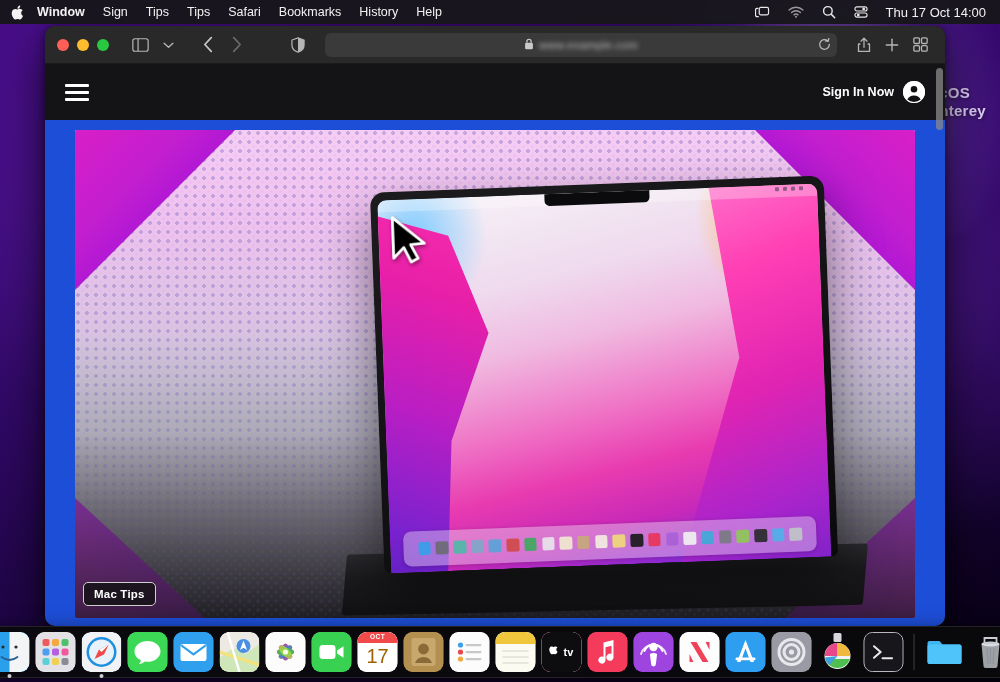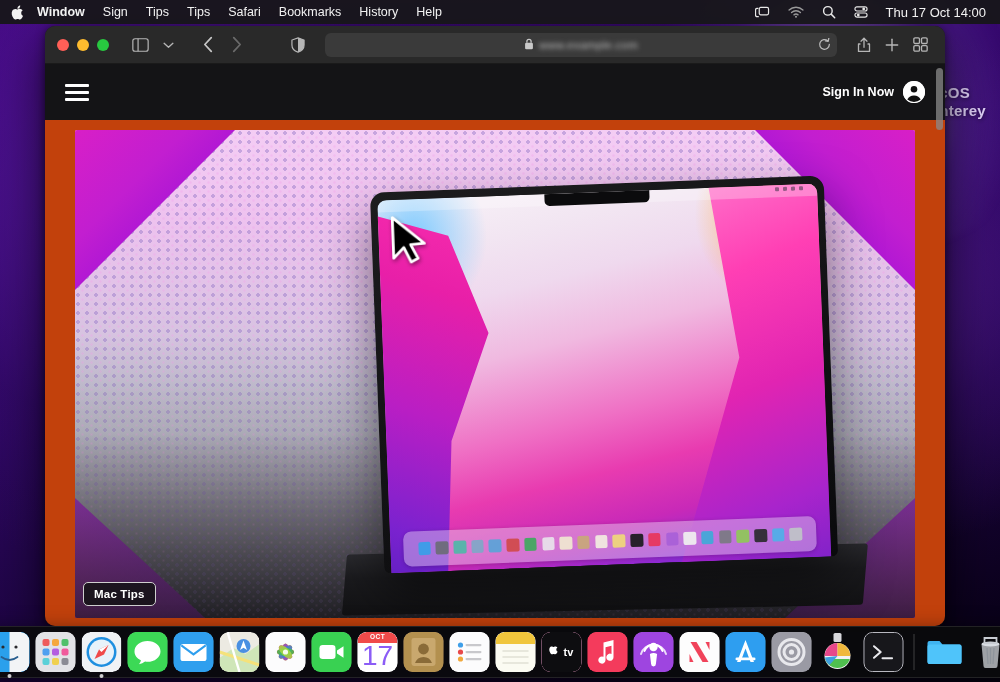--- a/index.html
+++ b/index.html
@@ -105,21 +105,21 @@
     font-size:11.5px; color:#bdbdbd;
     filter:blur(2.4px);
     letter-spacing:0.2px;
     user-select:none;
   }
   #reload { position:absolute; right:6px; color:#b0b0b0; display:flex; align-items:center; }
 
   
   #page {
     position:absolute; top:38px; left:0; right:0; bottom:0;
-    background:#c2410c;
+    background:#1d4ed8;
     overflow:hidden;
   }
   #site-header {
     height:56px; background:#141416;
     display:flex; align-items:center;
     padding:0 20px;
   }
   #hamburger { display:flex; flex-direction:column; gap:4px; width:24px; }
   #hamburger i { display:block; height:3px; background:#fff; border-radius:1px; }
   #signin {
@@ -649,21 +649,21 @@
     </div>
   </div>
 
   <div class="dock-item">
     <div class="dock-icon" style="background:#fff">
       <svg width="40" height="40" viewBox="0 0 40 40">
           <rect width="40" height="40" rx="9" fill="#fff"></rect>
           <path d="M0 9 A9 9 0 0 1 9 0 H31 A9 9 0 0 1 40 9 V11 H0 Z" fill="#f04a4a"></path>
         </svg>
       <div style="position:absolute;top:1px;left:0;right:0;text-align:center;color:#fff;font-size:6.5px;font-weight:700;letter-spacing:0.5px;">OCT</div>
-      <div style="position:absolute;top:10px;left:0;right:0;text-align:center;color:#8b5cf6;font-size:28px;font-weight:400;line-height:28px;">17</div>
+      <div style="position:absolute;top:10px;left:0;right:0;text-align:center;color:#a16207;font-size:20px;font-weight:400;line-height:28px;">17</div>
     </div>
   </div>
 
   <div class="dock-item">
     <div class="dock-icon" style="background:linear-gradient(180deg,#c8a46c,#9c7a44)">
       <svg width="40" height="40" viewBox="0 0 40 40">
           <rect width="40" height="40" rx="9" fill="#b3904f"></rect>
           <rect x="8" y="6" width="24" height="28" rx="2.4" fill="#c9a86e"></rect>
           <circle cx="20" cy="17" r="5.4" fill="#8a6b38"></circle>
           <path d="M11.5 31 A9 9 0 0 1 28.5 31 Z" fill="#8a6b38"></path>

